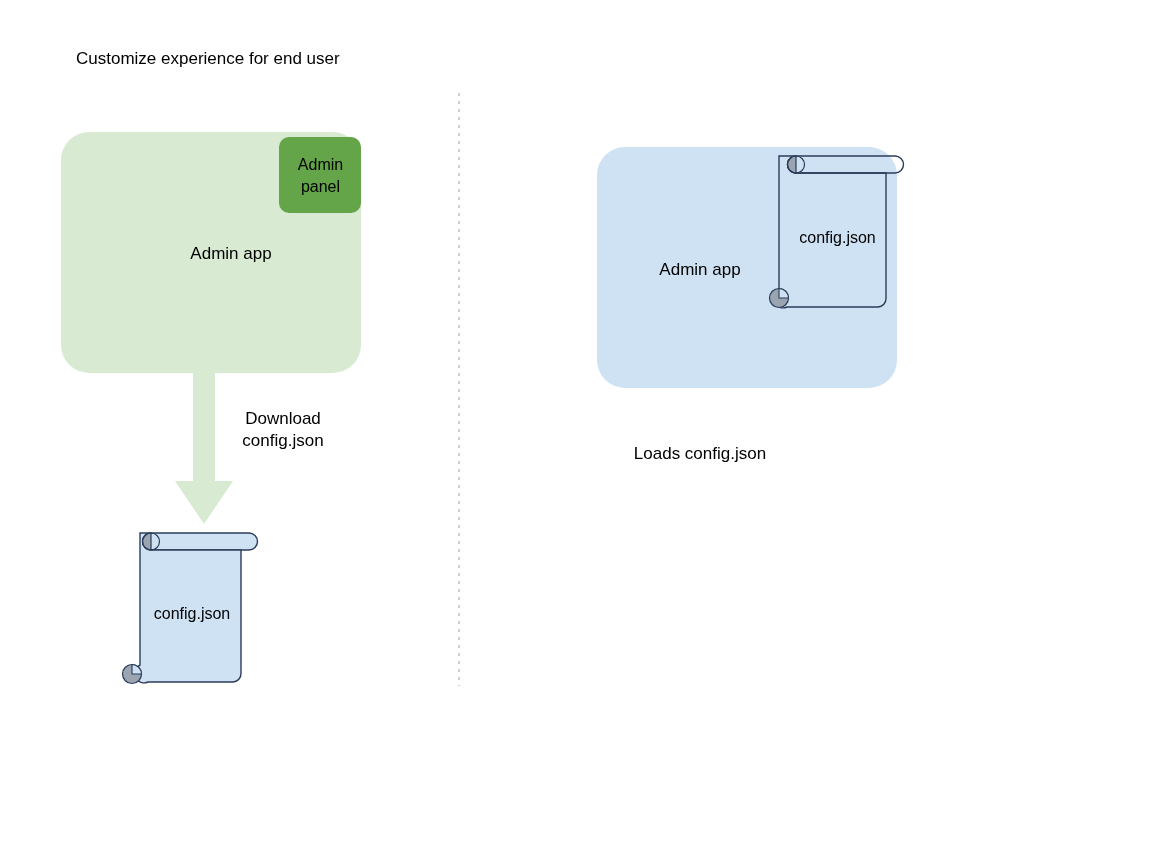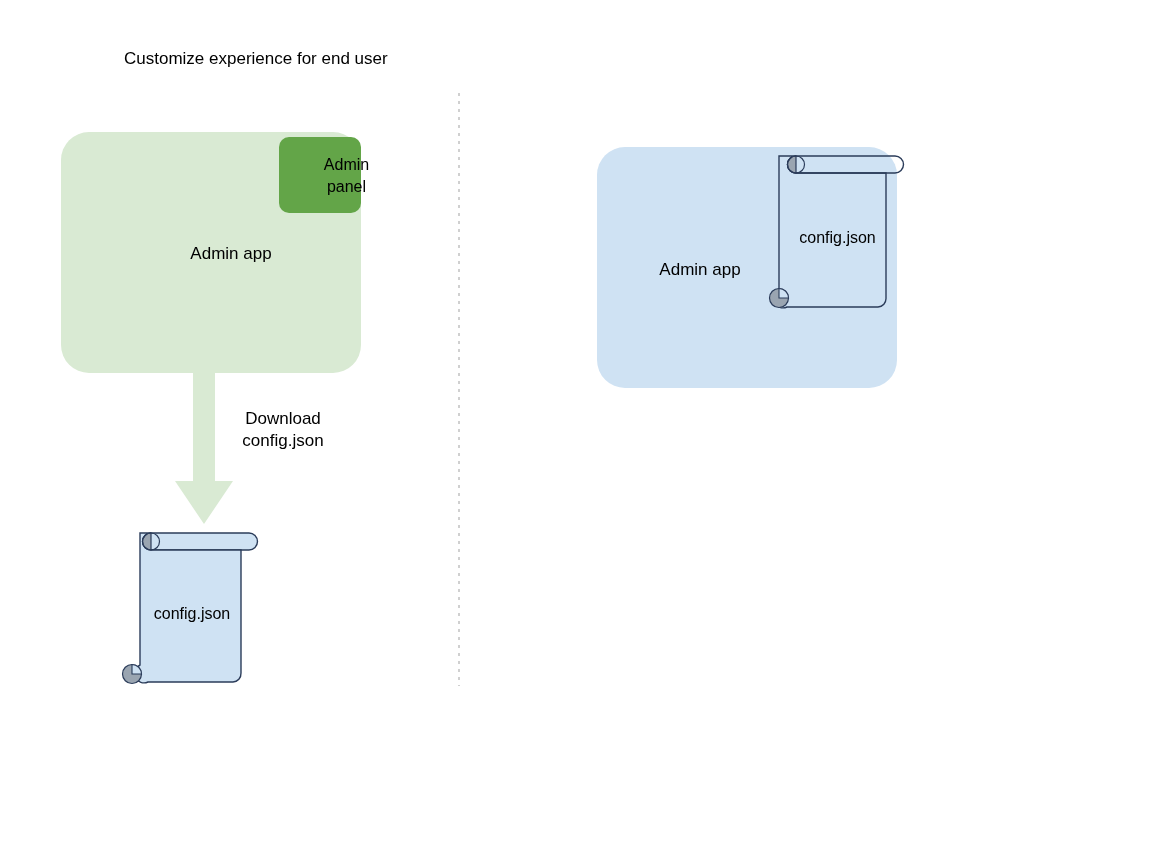--- a/index.html
+++ b/index.html
@@ -33,38 +33,36 @@
     color: #000000;
     white-space: pre;
     text-align: center;
   }
   .label.multi {
     white-space: pre-line;
   }
   .heading-left {
     left: 76px;
     top: 48px;
-    margin-left: 48px;
   }
   .heading-right {
     left: 605px;
     top: 48px;
   }
   .admin-app-label {
     left: 61px;
     top: 243px;
     width: 340px;
   }
   .admin-panel-label {
     left: 280px;
     top: 154px;
     width: 81px;
     font-size: 16px;
     line-height: 22px;
-    padding-left: 26px;
   }
   .download-label {
     left: 222px;
     top: 408px;
     width: 122px;
     line-height: 22px;
   }
   .config-left-label {
     left: 132px;
     top: 603px;
@@ -154,14 +152,15 @@
 
   <div class="label download-label multi">Download
 config.json</div>
 
   <div class="label config-left-label">config.json</div>
 
   <div class="label demo-app-label">Admin app</div>
 
   <div class="label config-right-label">config.json</div>
 
+  <div class="label loads-label">Loads config.json</div>
 
 </div>
 
 </body></html>

